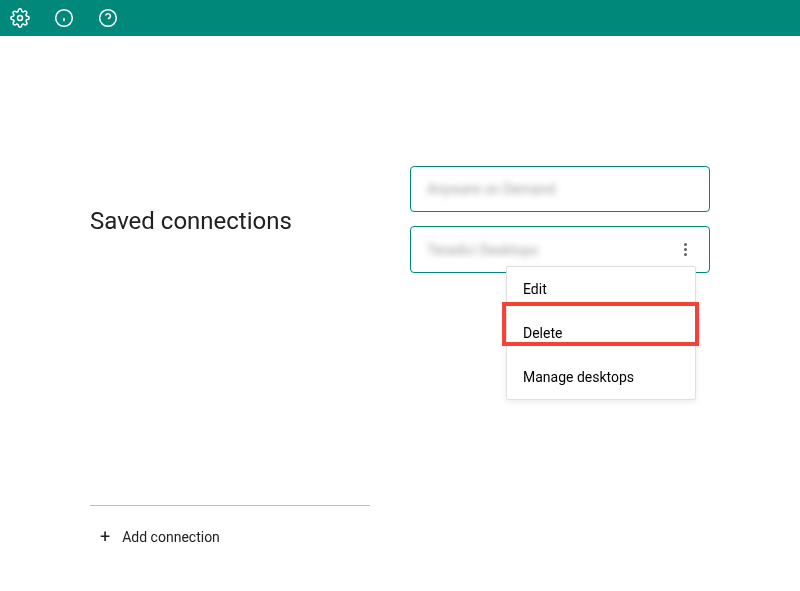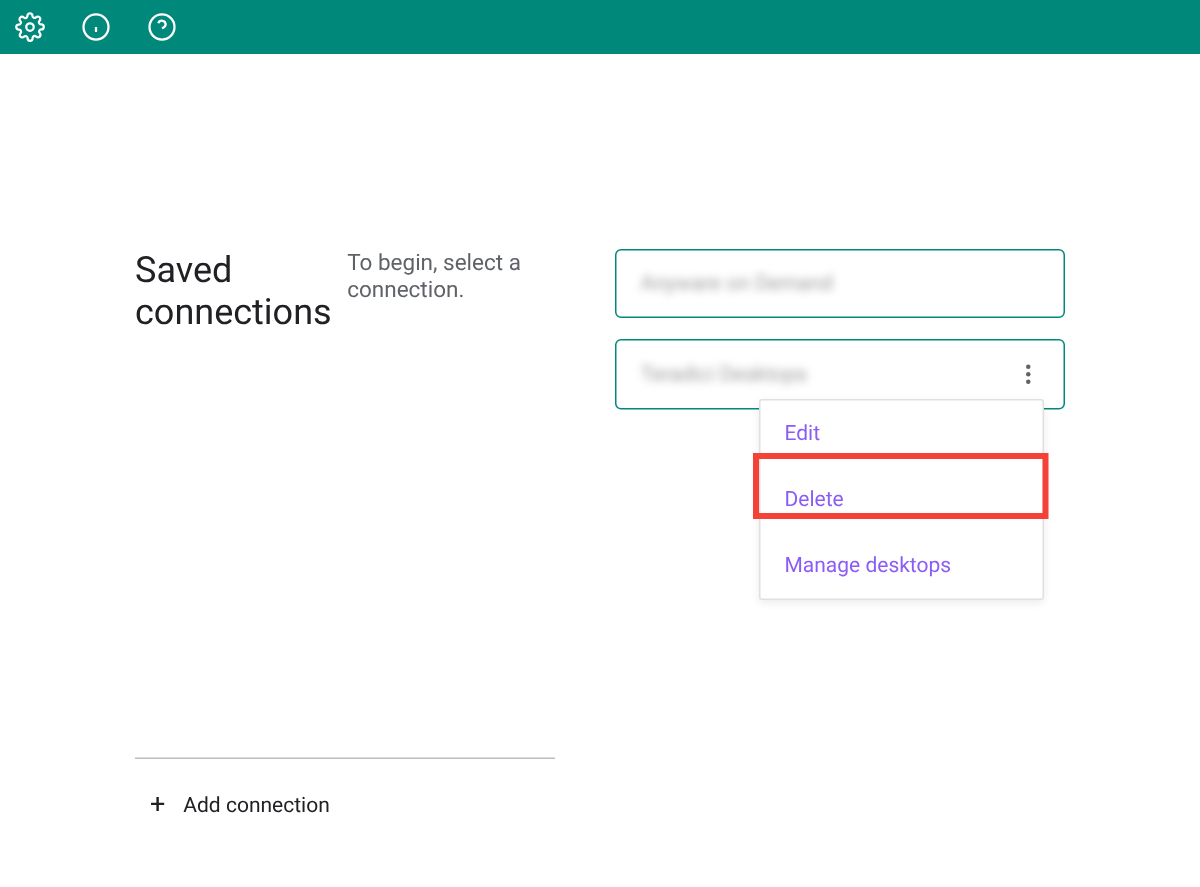--- a/index.html
+++ b/index.html
@@ -42,21 +42,22 @@
     .content {
       padding: 130px 90px 0 90px;
       display: flex;
       gap: 40px;
       height: calc(100% - 36px);
       position: relative;
     }
     .left-pane {
       flex: 0 0 280px;
       display: flex;
-      flex-direction: row;
+      flex-direction: column;
+      margin-top: 41px;
     }
     .page-title {
       font-size: 24px;
       font-weight: 400;
       color: #202124;
       margin-bottom: 12px;
     }
     .page-subtitle {
       font-size: 15px;
       color: #5f6368;
@@ -103,21 +104,21 @@
       width: 190px;
       background: #fff;
       border: 1px solid #e0e0e0;
       border-radius: 2px;
       box-shadow: 0 2px 6px rgba(0,0,0,0.08);
       z-index: 10;
     }
     .context-menu-item {
       padding: 14px 16px;
       font-size: 14px;
-      color: #8b5cf6;
+      color: #000000;
       cursor: pointer;
     }
     .highlight-box {
       position: absolute;
       border: 4px solid #f44336;
       pointer-events: none;
       z-index: 11;
       top: 136px;
       left: 92px;
       width: 197px;
@@ -167,21 +168,20 @@
         <circle cx="12" cy="12" r="10"></circle>
         <path d="M9.09 9a3 3 0 0 1 5.83 1c0 2-3 3-3 3"></path>
         <line x1="12" y1="17" x2="12" y2="17"></line>
       </svg>
   </div>
 </div>
 
 <div class="content">
   <div class="left-pane">
     <h1 class="page-title">Saved connections</h1>
-    <p class="page-subtitle">To begin, select a connection.</p>
   </div>
 
   <div class="right-pane">
     <div class="connection-item">
       <span class="connection-label">Anyware on Demand</span>
     </div>
     <div class="connection-item">
       <span class="connection-label">Teradici Desktops</span>
       <div class="kebab-icon">
         <span></span>

